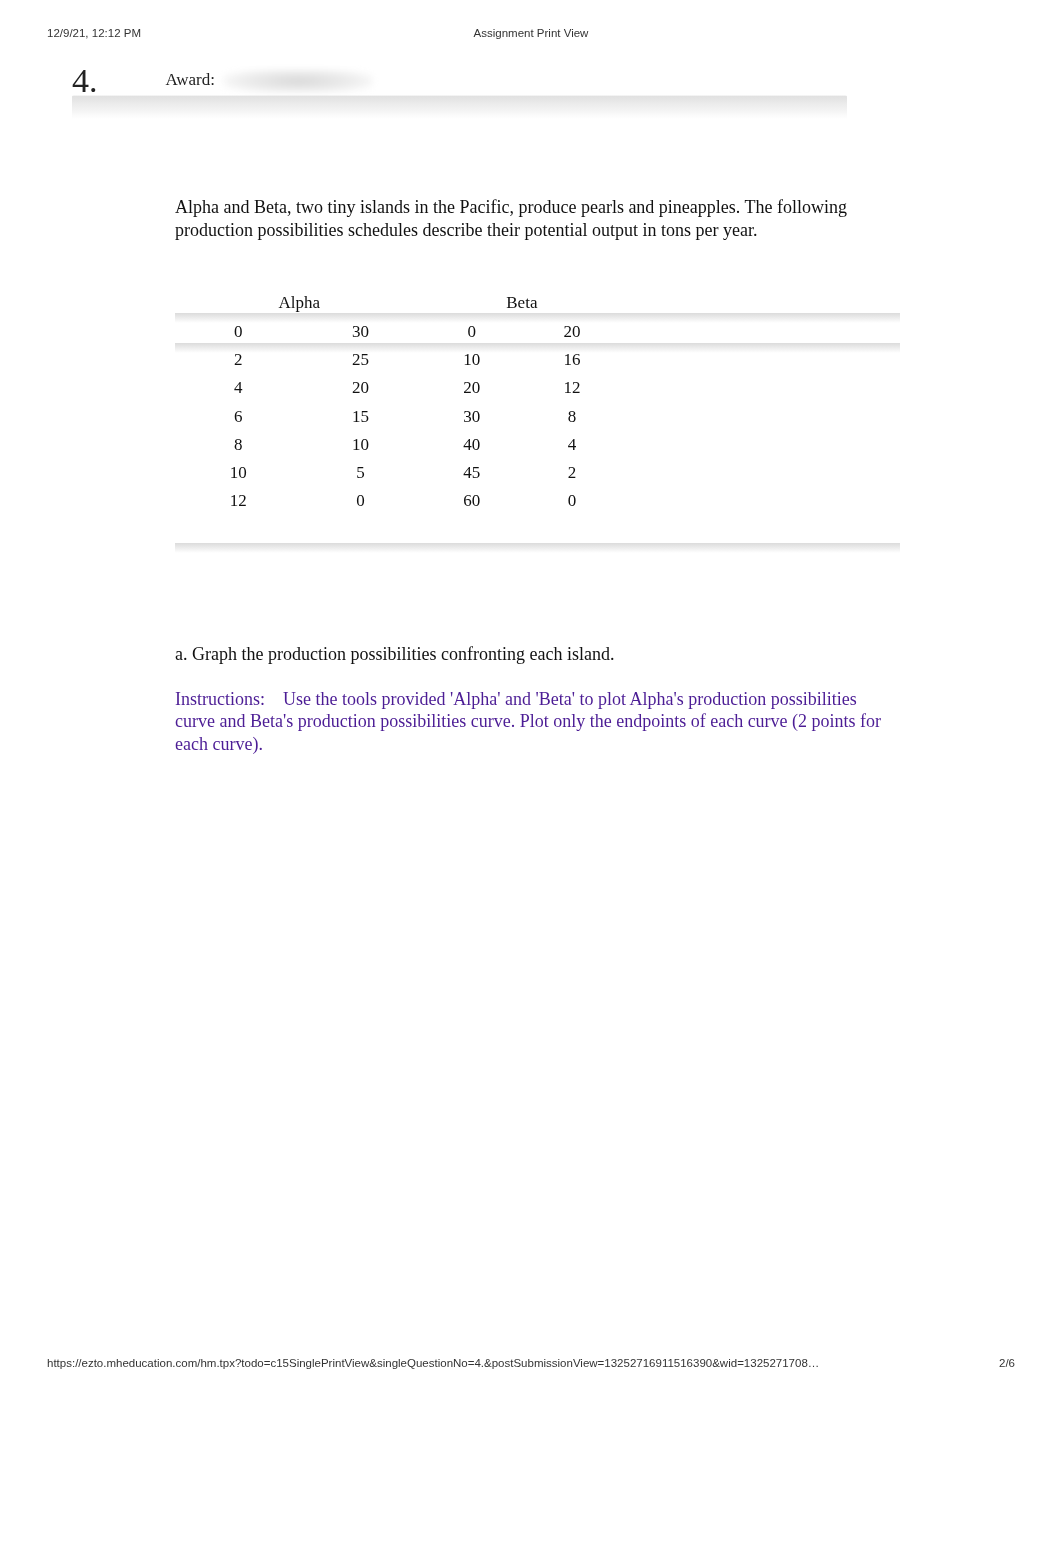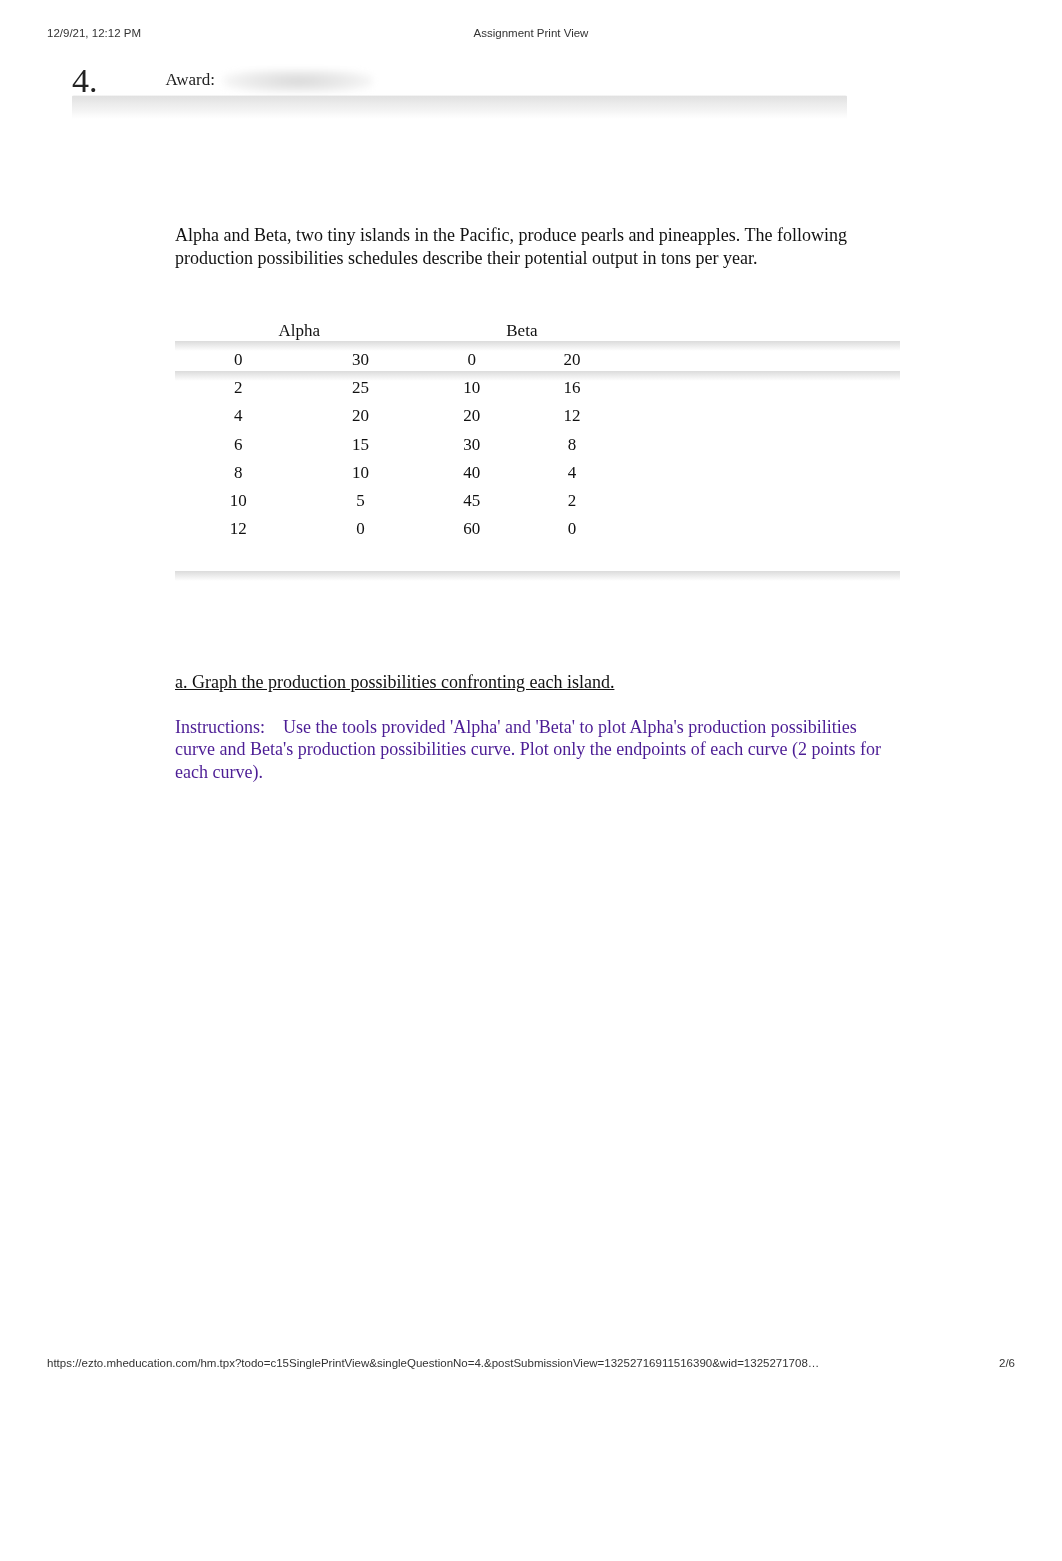--- a/index.html
+++ b/index.html
@@ -70,21 +70,21 @@
       top: 95px;
       left: 72px;
       right: 215px;
       height: 24px;
       background: linear-gradient(to bottom, rgba(200,200,200,0.55) 0%, rgba(255,255,255,0) 100%);
       border-top: 1px solid rgba(200,200,200,0.2);
       border-radius: 2px;
     }
     .content {
       position: absolute;
-      top: 224px;
+      top: 196px;
       left: 175px;
       width: 720px;
       font-size: 18px;
       line-height: 1.25;
       color: #111;
     }
     .intro-text {
       margin-bottom: 48px;
     }
     .ppf-table {
@@ -117,21 +117,20 @@
     .fade-line {
       position: absolute;
       left: 0px;
       right: -5px;
       height: 10px;
       background: linear-gradient(to bottom, rgba(190,190,190,0.55) 0%, rgba(255,255,255,0) 100%);
       pointer-events: none;
     }
     .part-a {
       margin-top: 128px;
-      text-decoration: underline;
     }
     .instructions {
       color: #4c1d95;
       margin-top: 22px;
     }
     .instructions .lbl {
       display: inline;
     }
     .footer-bar {
       position: absolute;

